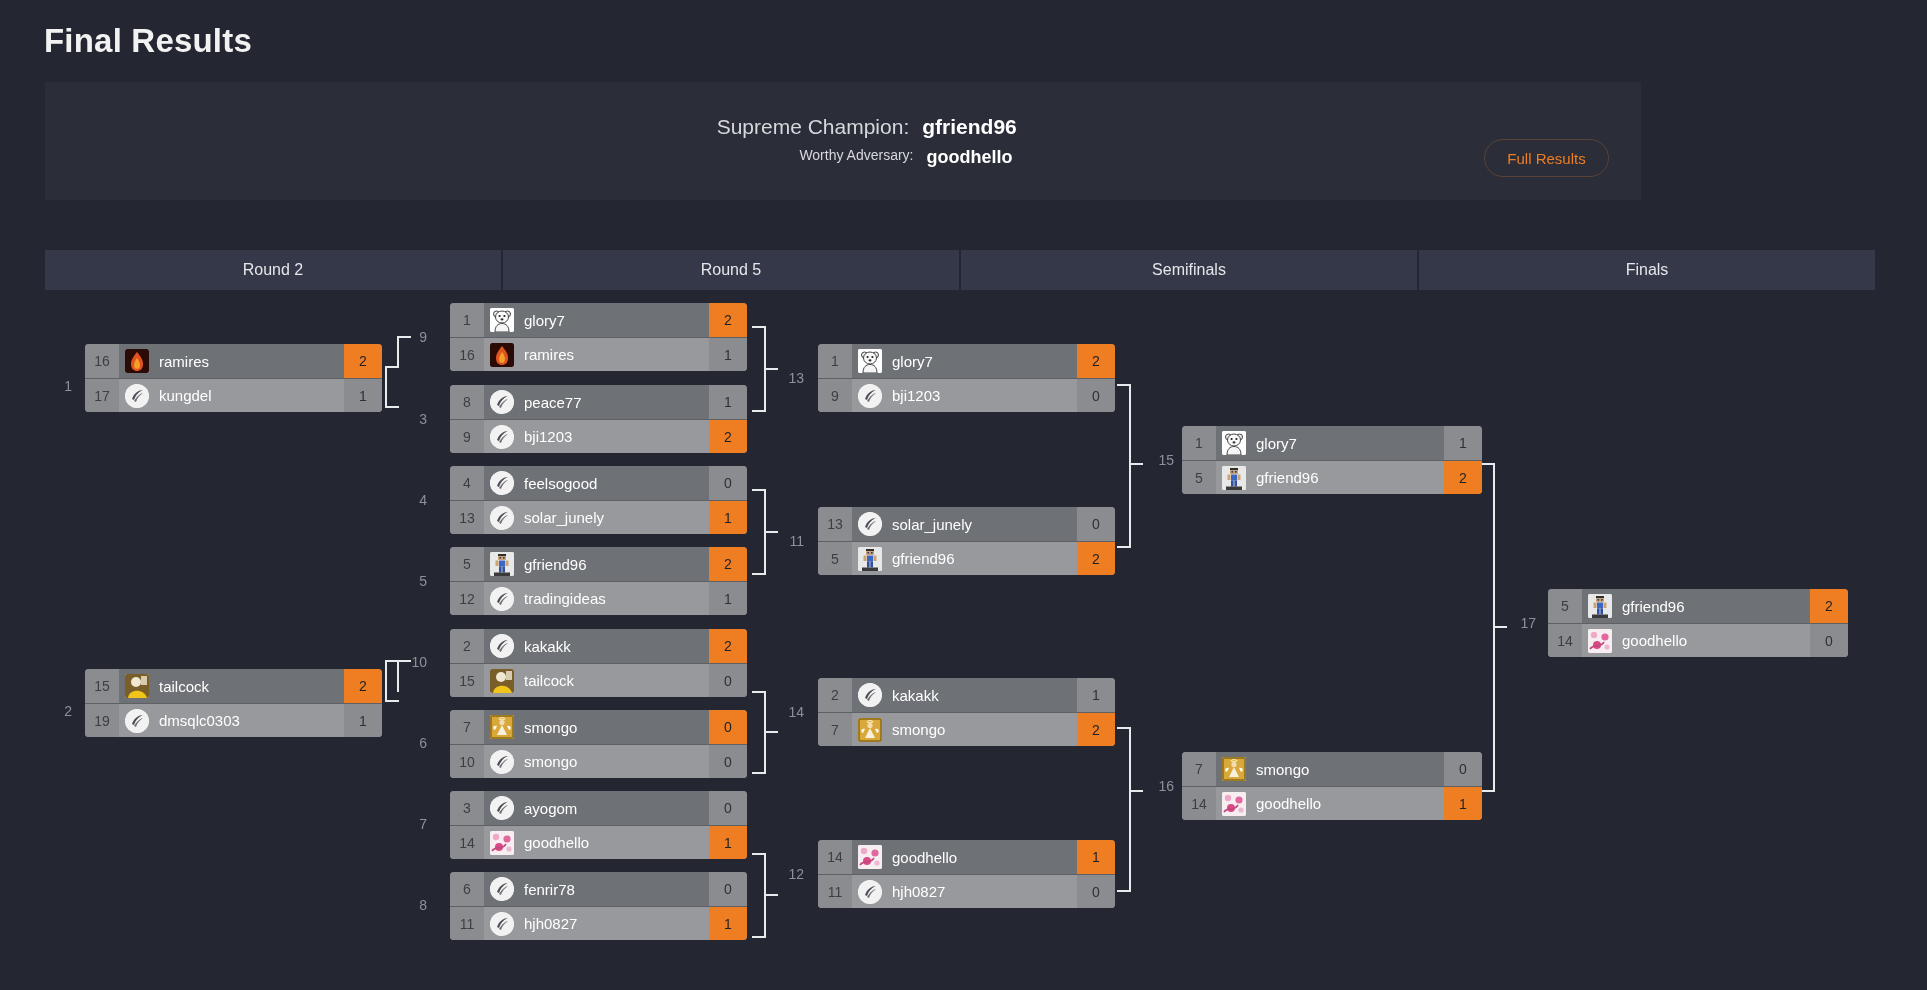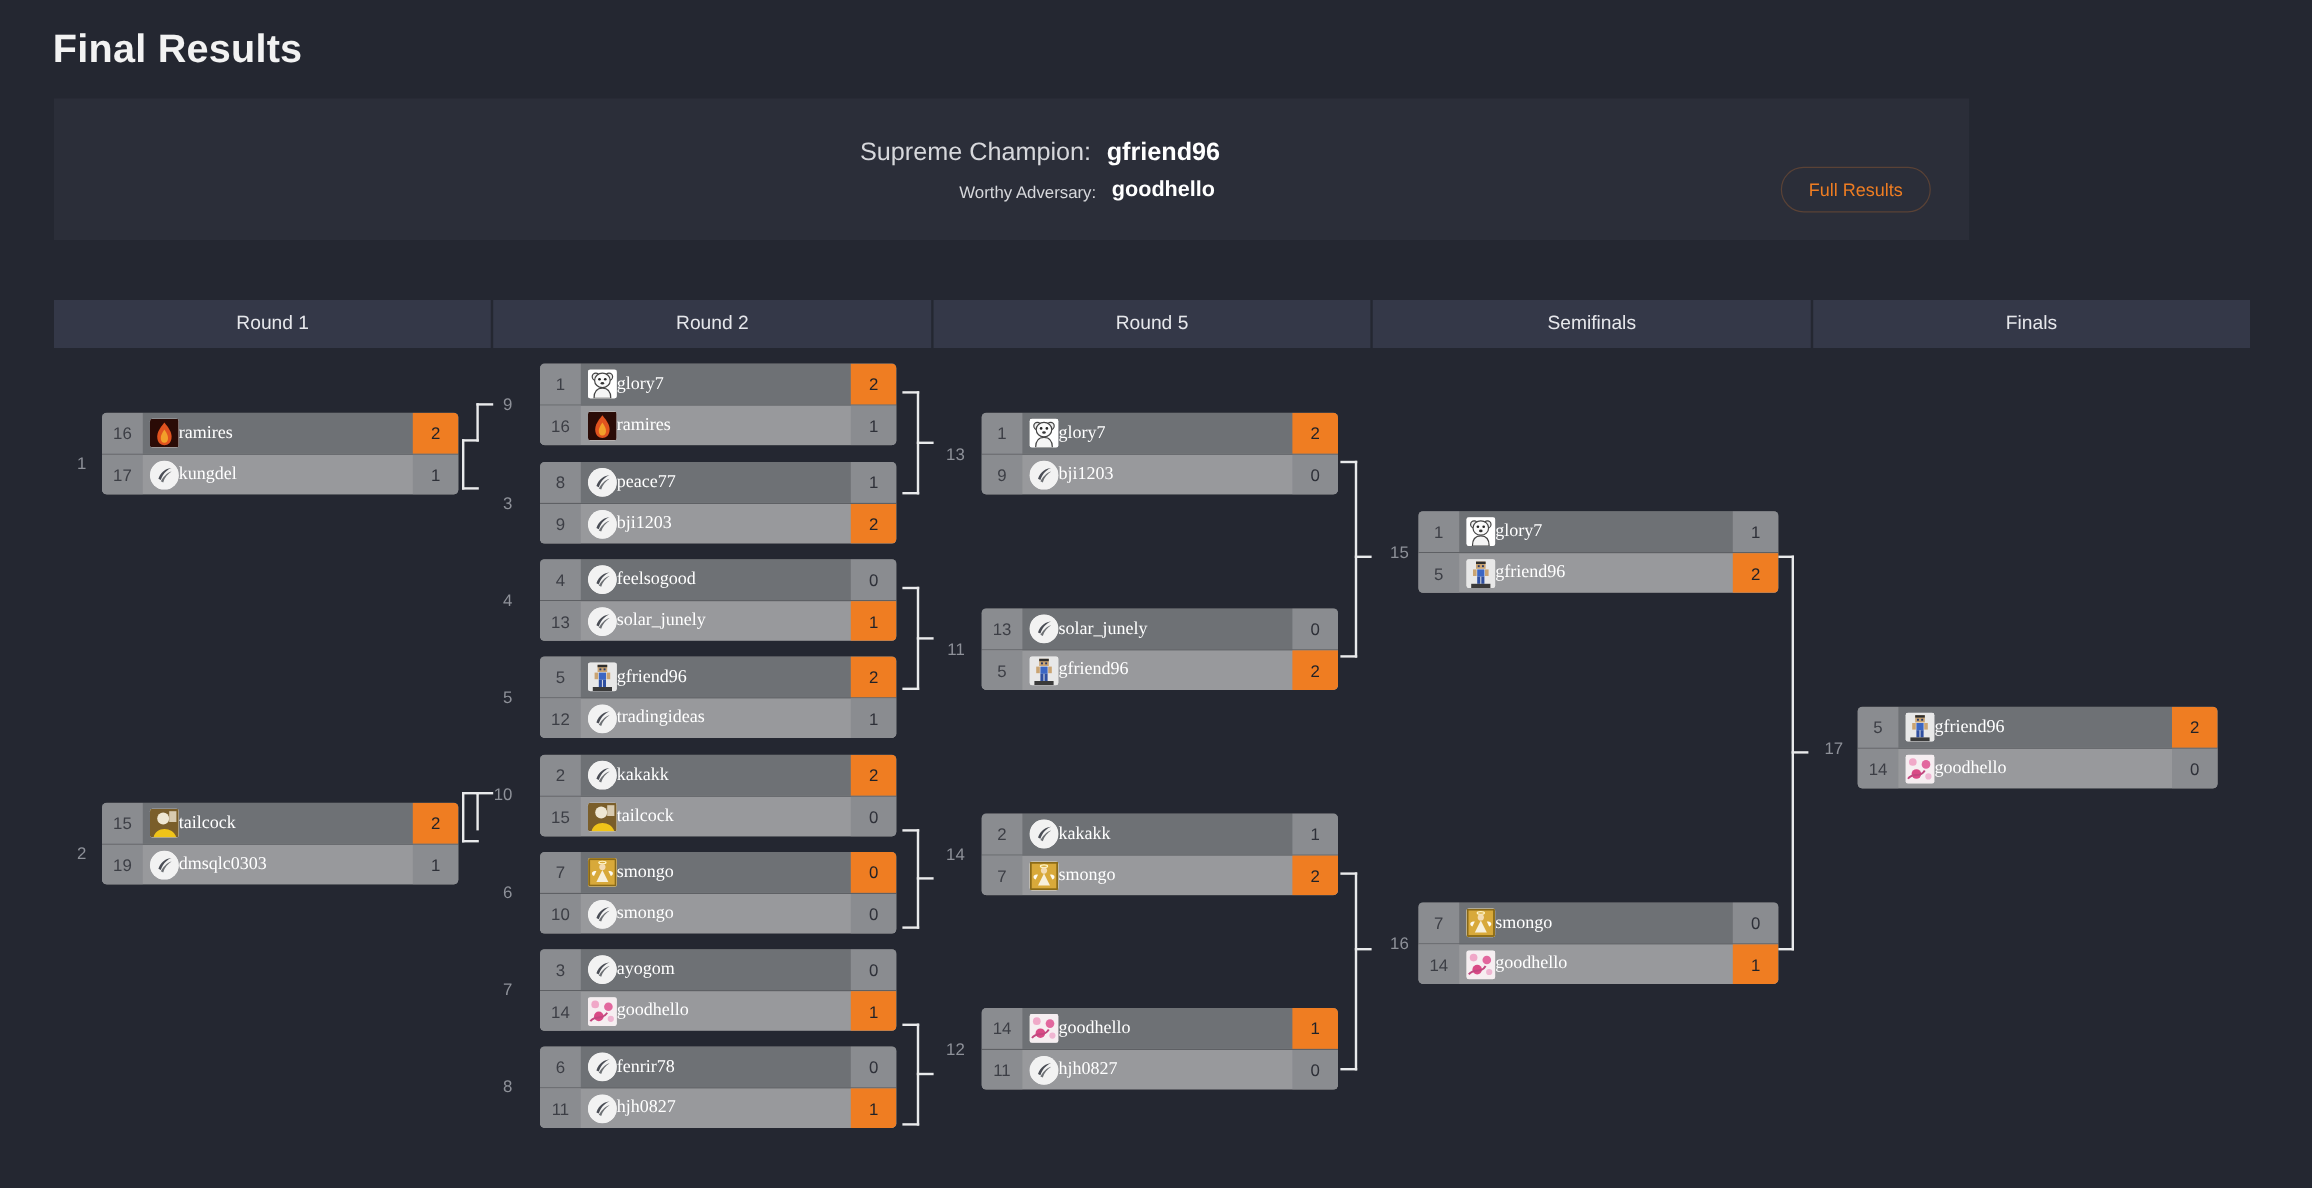--- a/index.html
+++ b/index.html
@@ -21,21 +21,21 @@
   .champ-banner {
     position: absolute; left: 45px; top: 82px;
     width: 1596px; height: 118px;
     background: #2b2e39;
   }
   .champ-lines {
     position: absolute; left: 0; top: 0; width: 1596px; height: 118px;
     display: flex; flex-direction: column; justify-content: center; align-items: center;
     gap: 8px;
   }
-  .champ-row { display: flex; align-items: flex-end; white-space: nowrap; }
+  .champ-row { display: flex; align-items: flex-start; white-space: nowrap; }
   .champ-row .lbl {
     font-size: 21px; color: #d7d8dc; text-align: right;
     width: 240px; display: inline-block; margin-right: 13px;
   }
   .champ-row .val { font-size: 21px; font-weight: bold; color: #ffffff; }
   .champ-row.sub .lbl { font-size: 14px; }
   .champ-row.sub .val { font-size: 18px; }
 
   .full-results-btn {
     position: absolute; left: 1484px; top: 139px;
@@ -88,23 +88,23 @@
   .row.bot .seed { background: #8a8c90; }
   .avatar {
     width: 24px; height: 24px; min-width: 24px; margin-left: 6px;
     border-radius: 2px; background: #f0f0f0;
     display: flex; align-items: center; justify-content: center;
     overflow: hidden;
   }
   .avatar.logo { border-radius: 50%; background: #f2f2f2; }
   .avatar svg { display: block; }
   .name {
-    flex: 1; 
+    flex: 1; padding-left: 10px;
     font-size: 15px; color: #ffffff;
-    white-space: nowrap; overflow: hidden; text-overflow: ellipsis; font-family: Liberation Serif, serif;
+    white-space: nowrap; overflow: hidden; text-overflow: ellipsis;
   }
   .score {
     width: 38px; min-width: 38px; align-self: stretch;
     display: flex; align-items: center; justify-content: center;
     font-size: 14px; color: #2e3038; background: #8a8c90;
   }
   .score.win { background: #ef7d22; color: #1f2128; }
 
   .mnum {
     position: absolute; font-size: 14px; color: #8e9199;
@@ -127,21 +127,20 @@
       </div>
       <div class="champ-row sub">
         <span class="lbl">Worthy Adversary:</span>
         <span class="val">goodhello</span>
       </div>
     </div>
   </div>
   <button class="full-results-btn">Full Results</button>
 
   <div class="round-headers">
-    <div class="round-header">Round 1</div>
     <div class="round-header">Round 2</div>
     <div class="round-header">Round 5</div>
     <div class="round-header">Semifinals</div>
     <div class="round-header">Finals</div>
   </div>
 
   <div class="bracket">
 
     <div class="conn" style="left:385px; top:366px; width:2px; height:42px;"></div>
     <div class="conn" style="left:385px; top:366px; width:14px; height:2px;"></div>

